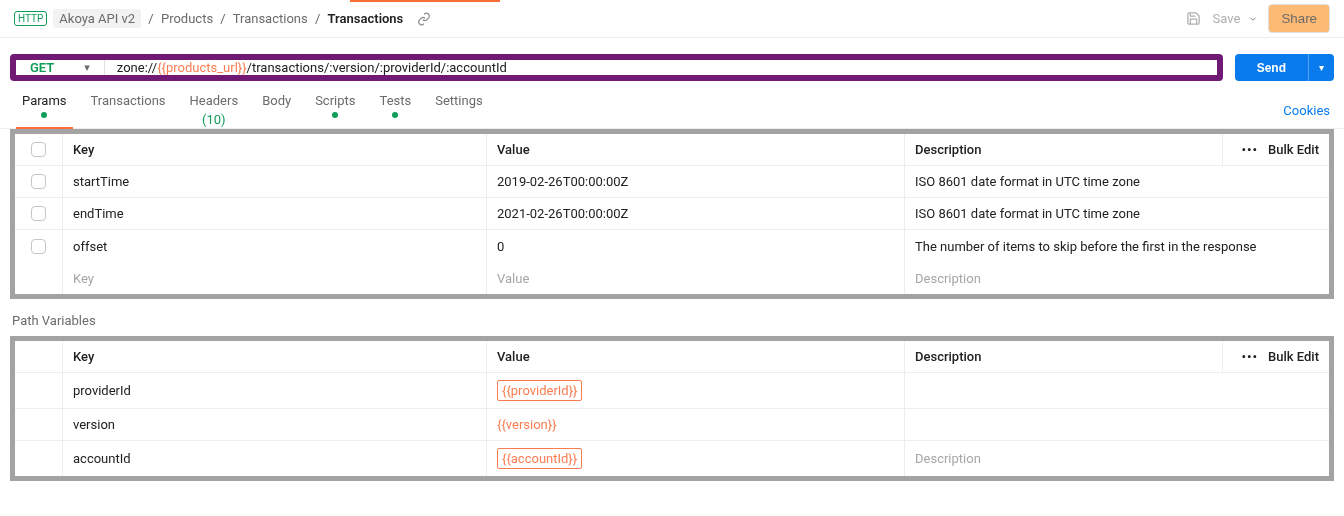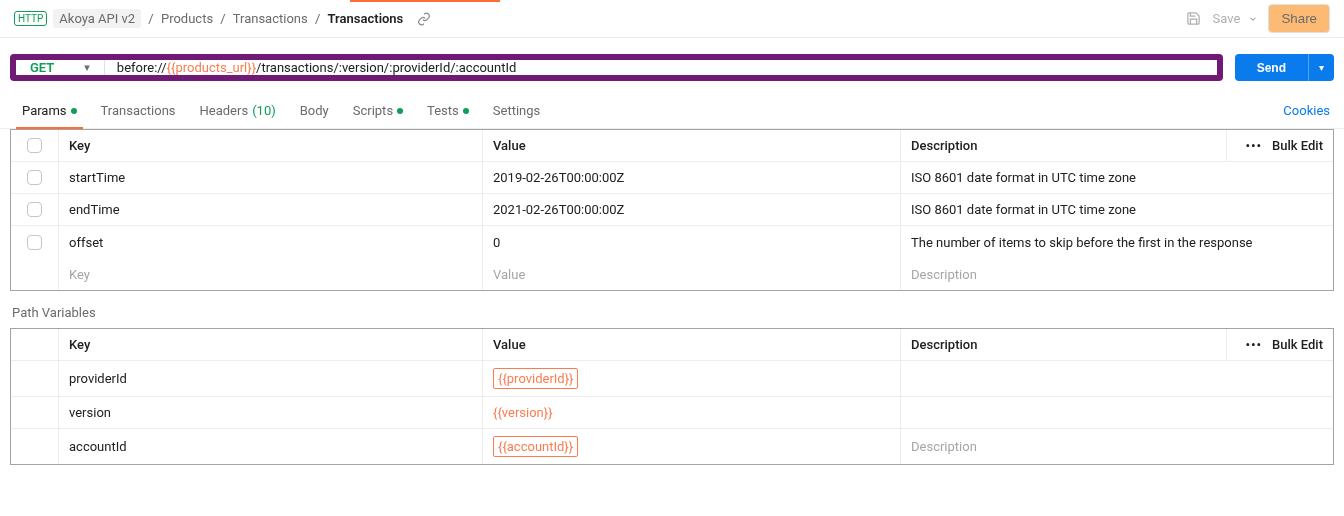--- a/index.html
+++ b/index.html
@@ -20,27 +20,27 @@
 .request-row { display: flex; align-items: stretch; gap: 12px; padding: 16px 10px 12px 10px; }
 .method-url { display: flex; flex: 1; border: 6px solid #701a75; border-radius: 4px; overflow: hidden; }
 .method { display: flex; align-items: center; padding: 0 14px; border-right: 1px solid #e0e0e0; color: #0f9d58; font-weight: 600; gap: 30px; cursor: pointer; }
 .method .chev { color: #6b6b6b; font-weight: normal; font-size: 11px; }
 .url { flex: 1; display: flex; align-items: center; padding: 0 12px; font-size: 13px; }
 .url .var { color: #fa7d52; }
 .send-group { display: flex; align-items: stretch; }
 .send-btn { background: #097bed; color: #fff; border: none; border-radius: 4px 0 0 4px; padding: 0 22px; font-size: 12px; font-weight: 600; cursor: pointer; }
 .send-chev { background: #097bed; color: #fff; border: none; border-left: 1px solid rgba(255,255,255,.3); border-radius: 0 4px 4px 0; padding: 0 10px; cursor: pointer; font-size: 10px; }
 .tabs-row { display: flex; align-items: center; padding: 0 10px; border-bottom: 1px solid #ededed; height: 36px; }
-.tab { padding: 0 12px; height: 100%; display: flex; align-items: center; color: #6b6b6b; cursor: pointer; position: relative; gap: 4px; }
+.tab { padding: 0 12px; height: 100%; display: flex; align-items: center; color: #6b6b6b; cursor: pointer; position: relative; gap: 4px; flex-direction: column; }
 .tab.active { color: #212121; }
 .tab.active::after { content: ""; position: absolute; left: 6px; right: 6px; bottom: -1px; height: 2px; background: #ff6c37; }
 .dot { width: 6px; height: 6px; border-radius: 50%; background: #0f9d58; display: inline-block; }
 .count { color: #0f9d58; }
 .cookies { margin-left: auto; color: #097bed; cursor: pointer; padding-right: 4px; }
-.table { border: 1px solid #a3a3a3; margin: 0 10px; }
+.table { border: 5px solid #a3a3a3; margin: 0 10px; }
 .trow { display: flex; border-bottom: 1px solid #ededed; min-height: 32px; }
 .trow:last-child { border-bottom: none; }
 .cell { padding: 7px 10px; border-right: 1px solid #ededed; display: flex; align-items: center; }
 .cell.cb { width: 48px; justify-content: center; }
 .cell.key { width: 424px; }
 .cell.val { width: 418px; }
 .cell.desc { flex: 1; }
 .cell.actions { width: 106px; border-right: none; justify-content: flex-end; gap: 10px; color: #6b6b6b; }
 .thead { background: #fff; font-weight: 600; color: #6b6b6b; }
 .thead .cell { font-weight: 500; color: #212121; }
@@ -92,21 +92,21 @@
   <button class="share-btn">Share</button>
 </div>
 
 <div class="request-row">
   <div class="method-url">
     <div class="method">
       <span>GET</span>
       <span class="chev">▾</span>
     </div>
     <div class="url">
-      <span>before://</span>
+      <span>zone://</span>
         <span class="var">{{products_url}}</span>
         <span>/transactions/:version/:providerId/:accountId</span>
     </div>
   </div>
   <div class="send-group">
     <button class="send-btn">Send</button>
     <button class="send-chev">▾</button>
   </div>
 </div>
 

